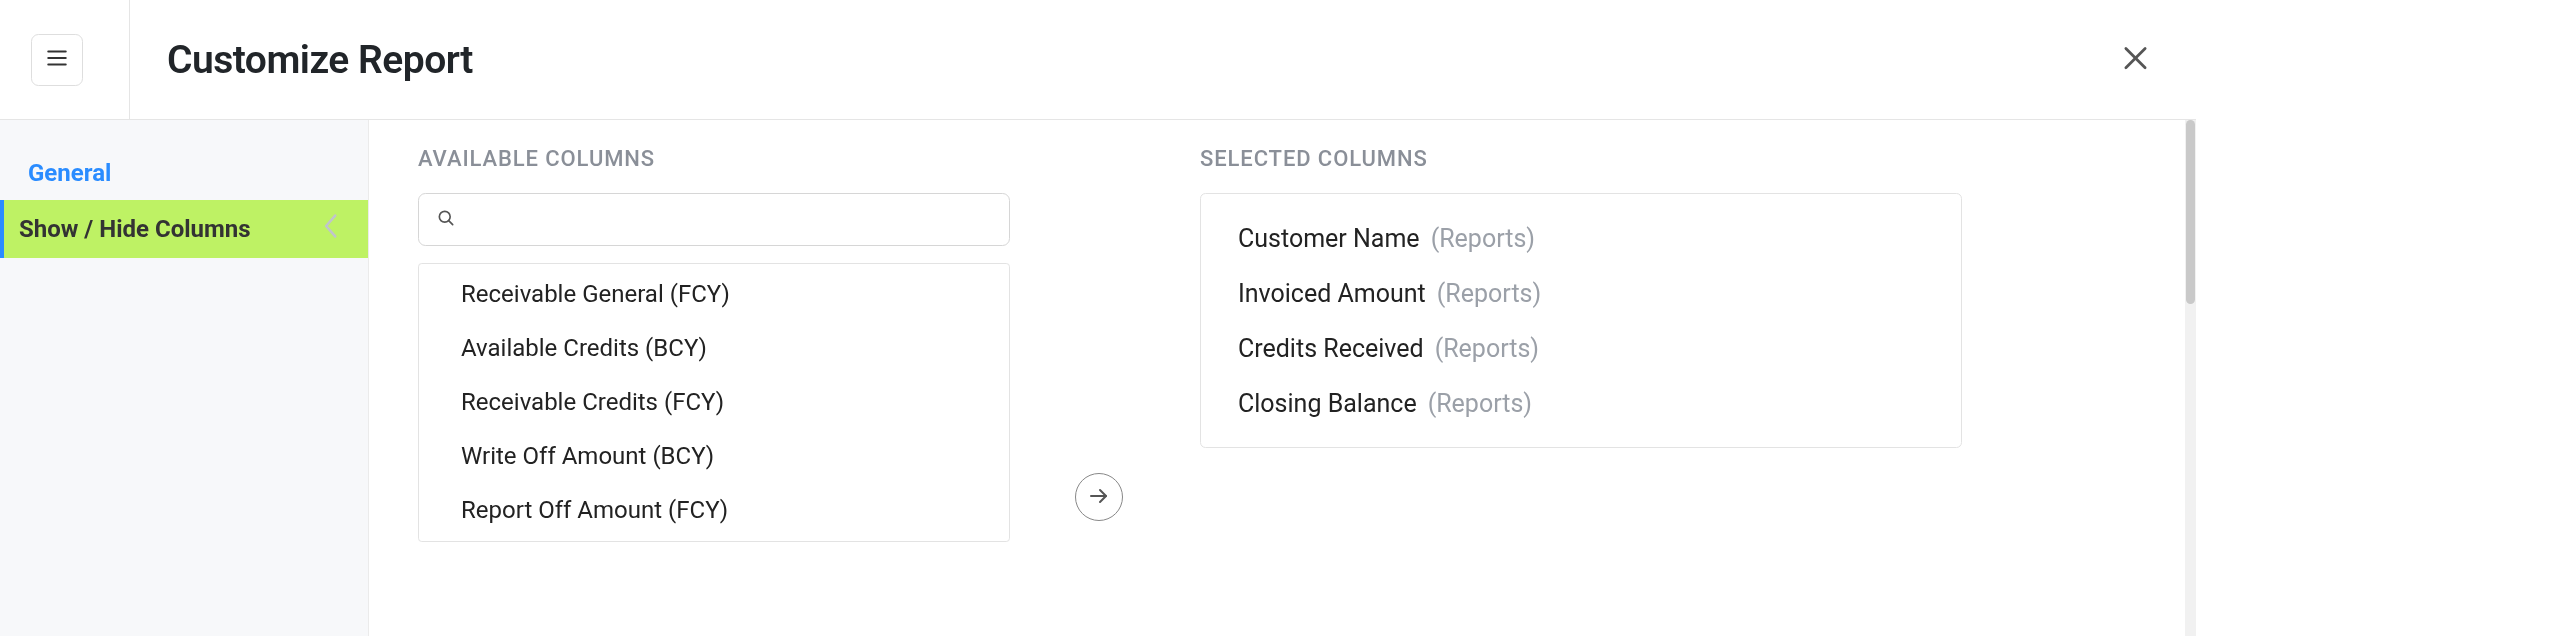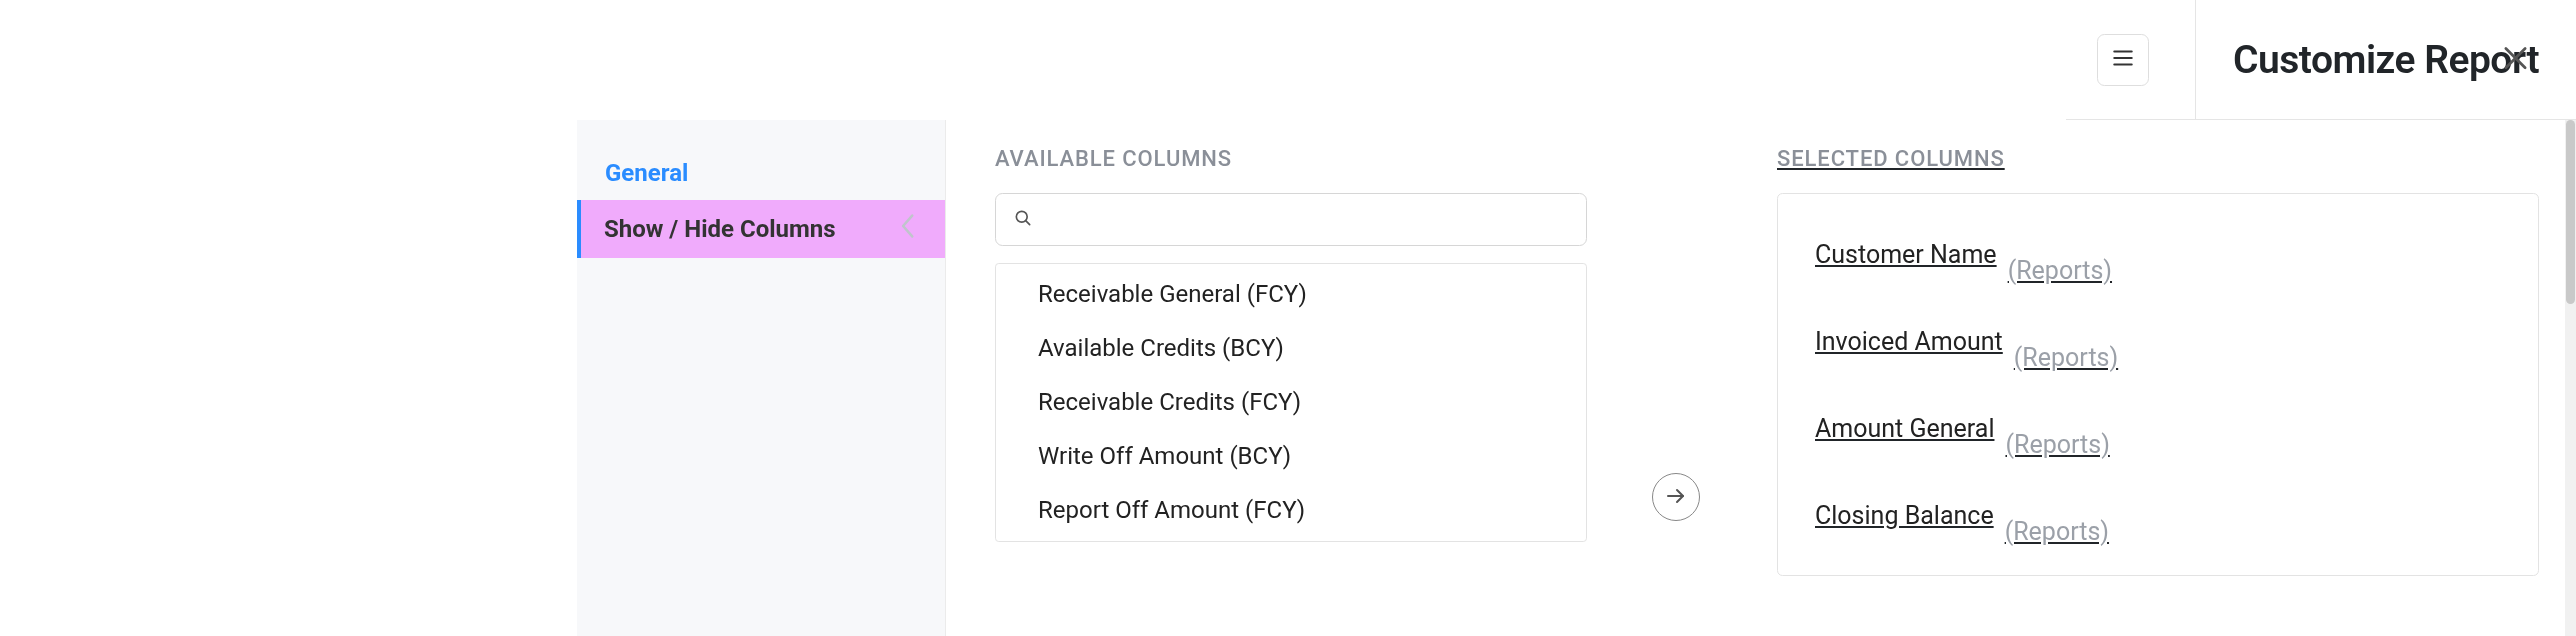--- a/index.html
+++ b/index.html
@@ -5,23 +5,22 @@
     * { box-sizing: border-box; margin: 0; padding: 0; }
     body {
       font-family: -apple-system, BlinkMacSystemFont, "Segoe UI", Roboto, Helvetica, Arial, sans-serif;
       background: #fff;
       color: #212529;
       overflow: hidden;
     }
     .page {
       display: flex;
       flex-direction: column;
-      width: 2576px;
+      width: 2196px;
       height: 636px;
-      align-items: flex-end;
     }
     
     .header {
       display: flex;
       align-items: center;
       height: 120px;
       padding: 0 37px 0 31px;
       border-bottom: 0.9px solid #e5e5e5;
       position: relative;
     }
@@ -78,43 +77,43 @@
       display: flex;
       align-items: center;
       justify-content: space-between;
       color: #333;
       font-weight: bold;
     }
     .sidebar-item.general {
       color: #2a8cff;
     }
     .sidebar-item.active {
-      background: #f0abfc;
+      background: #bef264;
       border-left: 4.6px solid #2a8cff;
-      padding-left: 23px;
+      padding-left: 15px;
       position: relative;
     }
     .sidebar-item .chev {
       color: #c0c4cc;
     }
     .content {
       flex: 1;
       display: flex;
       align-items: flex-start;
       padding: 26px 37px 0 37px;
       gap: 65px;
       position: relative;
     }
     .col {
       display: flex;
       flex-direction: column;
       padding-left: 12px;
     }
     .col.avail { width: 604px; }
-    .col.sel   { width: 774px; text-decoration: underline; }
+    .col.sel   { width: 774px; }
     .col-heading {
       font-size: 22px;
       letter-spacing: 0.9px;
       color: #8a8f98;
       font-weight: 500;
       margin-bottom: 22px;
     }
     .search-wrap {
       display: flex;
       align-items: center;
@@ -177,21 +176,21 @@
       padding: 16.6px 0;
     }
     .sel-item {
       display: flex;
       align-items: center;
       gap: 11px;
       padding: 13px 37px;
       font-size: 25px;
     }
     .sel-item .label { color: #222; }
-    .sel-item .src { color: #9ba0a8; margin-top: 32px; }
+    .sel-item .src { color: #9ba0a8; }
     
     .rsb {
       position: absolute;
       right: 0;
       top: 0;
       width: 11px;
       height: 516px;
       background: #f1f1f1;
     }
     .rsb-thumb {
@@ -323,21 +322,21 @@
         <div class="sel-list">
           <div class="sel-item">
             <span class="label">Customer Name</span>
             <span class="src">(Reports)</span>
           </div>
           <div class="sel-item">
             <span class="label">Invoiced Amount</span>
             <span class="src">(Reports)</span>
           </div>
           <div class="sel-item">
-            <span class="label">Amount General</span>
+            <span class="label">Credits Received</span>
             <span class="src">(Reports)</span>
           </div>
           <div class="sel-item">
             <span class="label">Closing Balance</span>
             <span class="src">(Reports)</span>
           </div>
         </div>
       </div>
 
       <div class="rsb">

